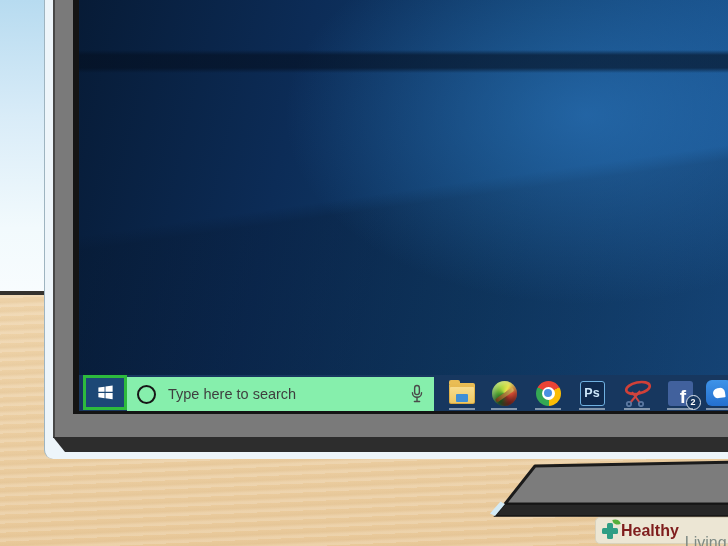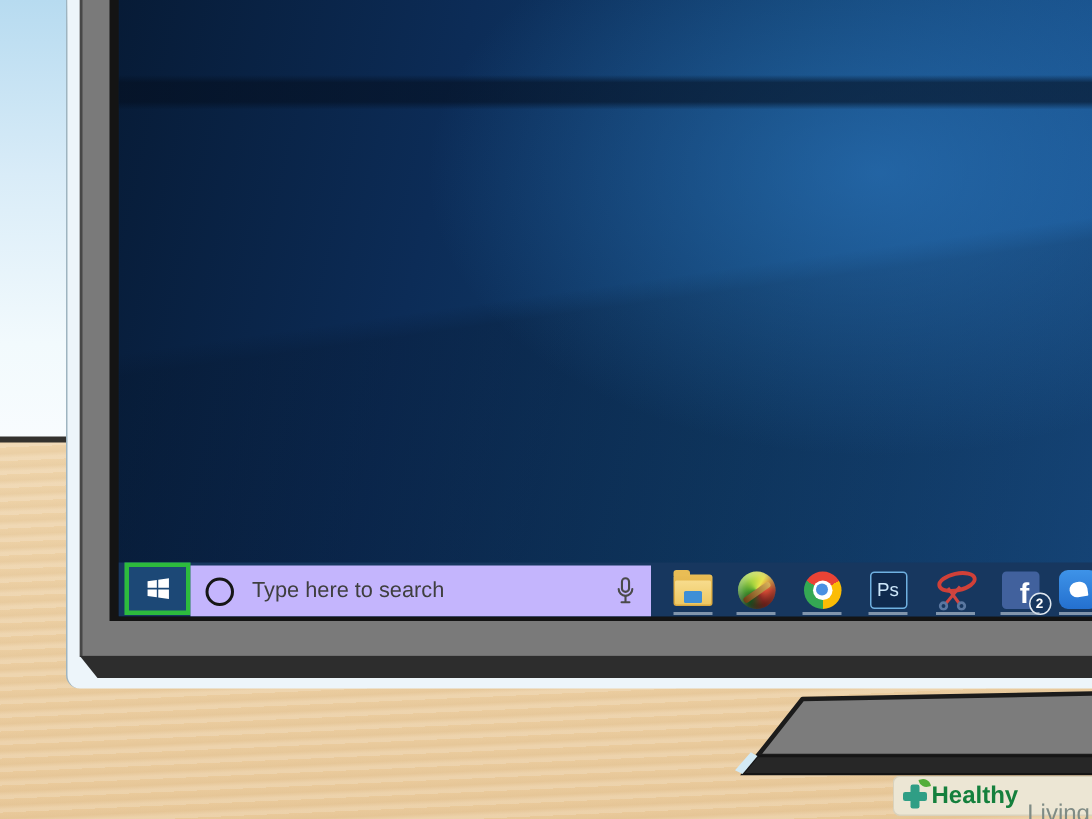--- a/index.html
+++ b/index.html
@@ -48,21 +48,21 @@
 
   
   .taskbar { position:absolute; left:0; right:0; bottom:0; height:36px; background:#17375f; }
   .start-button {
     position:absolute; left:4px; top:0; width:44px; height:35px; box-sizing:border-box;
     border:3px solid #2dbb3d; background:#1c4876;
     display:flex; align-items:center; justify-content:center; cursor:pointer;
   }
   .search-box {
     position:absolute; left:48px; top:2px; width:307px; height:34px; box-sizing:border-box;
-    background:#c4b5fd; display:flex; align-items:center; gap:10px; padding:0 10px;
+    background:#86efac; display:flex; align-items:center; gap:10px; padding:0 10px;
   }
   .cortana-ring { width:15px; height:15px; border:2.5px solid #161616; border-radius:50%; flex:none; }
   .search-input {
     flex:1; border:none; outline:none; background:transparent;
     font-family:"Liberation Sans", sans-serif; font-size:14.5px; color:#3f3f3f; min-width:0;
   }
   .search-input::placeholder { color:#3f3f3f; opacity:1; }
   .mic-icon { flex:none; display:flex; }
 
   .icon-slot { position:absolute; top:0; width:40px; height:36px; display:flex; align-items:center; justify-content:center; cursor:pointer; }
@@ -80,21 +80,21 @@
     box-shadow:inset -2px -3px 5px rgba(0,0,0,0.35), inset 2px 2px 4px rgba(255,255,255,0.35); }
   .sphere::after { content:""; position:absolute; left:2px; top:12px; width:21px; height:3.5px;
     background:linear-gradient(90deg,#6b3c14,#d8b25a); border-radius:2px; transform:rotate(-35deg); }
 
   .chrome { position:relative; width:25px; height:25px; border-radius:50%;
     background:conic-gradient(from -60deg, #ea4335 0 120deg, #fbbc05 120deg 240deg, #34a853 240deg 360deg); }
   .chrome::before { content:""; position:absolute; inset:6px; background:#ffffff; border-radius:50%; }
   .chrome::after  { content:""; position:absolute; inset:8.5px; background:#4a90e2; border-radius:50%; }
 
   .ps-tile { width:25px; height:25px; box-sizing:border-box; background:#0f2a4e; border:1.5px solid #6fb0e0;
-    border-radius:3px; color:#cde7fa; font-weight:normal; font-size:12.5px;
+    border-radius:3px; color:#cde7fa; font-weight:bold; font-size:12.5px;
     display:flex; align-items:center; justify-content:center; }
 
   .fb-tile { position:relative; width:25px; height:25px; background:#41619d; border-radius:3px;
     overflow:visible; display:flex; align-items:flex-end; justify-content:center; }
   .fb-letter { color:#ffffff; font-weight:bold; font-size:19px; line-height:0.85; transform:translateX(3px); }
   .fb-badge { position:absolute; right:-8px; bottom:-4px; width:13px; height:13px; border-radius:50%;
     background:#16365e; border:1.5px solid #dfe7ef; color:#ffffff; font-size:9px; font-weight:bold;
     display:flex; align-items:center; justify-content:center; }
 
   .msg-tile { width:26px; height:26px; border-radius:6px; background:linear-gradient(#3e93e8,#2470cf);
@@ -107,21 +107,21 @@
   .watermark {
     position:absolute; left:595px; top:517px; width:133px; height:27px; box-sizing:border-box;
     background:#ece6d4; border:1px solid #d9d2bd; border-right:none; border-radius:5px 0 0 5px;
     display:flex; align-items:center; gap:3px; padding-left:5px; z-index:5;
   }
   .cross { position:relative; width:17px; height:17px; flex:none; }
   .cross .v { position:absolute; left:5.5px; top:0.5px; width:6px; height:16px; background:#2f9e85; border-radius:1.5px; }
   .cross .h { position:absolute; top:5.5px; left:0.5px; width:16px; height:6px; background:#2f9e85; border-radius:1.5px; }
   .cross .leaf { position:absolute; top:-3px; right:-2px; width:7px; height:6px; background:#55ae3a;
     border-radius:0 80% 0 80%; transform:rotate(-15deg); }
-  .brand-bold { font-size:16px; font-weight:bold; color:#15803d; white-space:pre; }
+  .brand-bold { font-size:16px; font-weight:bold; color:#7f1d1d; white-space:pre; }
   .brand-light { font-size:16px; color:#7f8b85; margin-left:3px; white-space:pre;margin-top:25px; }
 </style>
 </head>
 <body>
 
 <div id="scene">
 
   <div class="wall"></div>
   <div class="desk-edge"></div>
 

